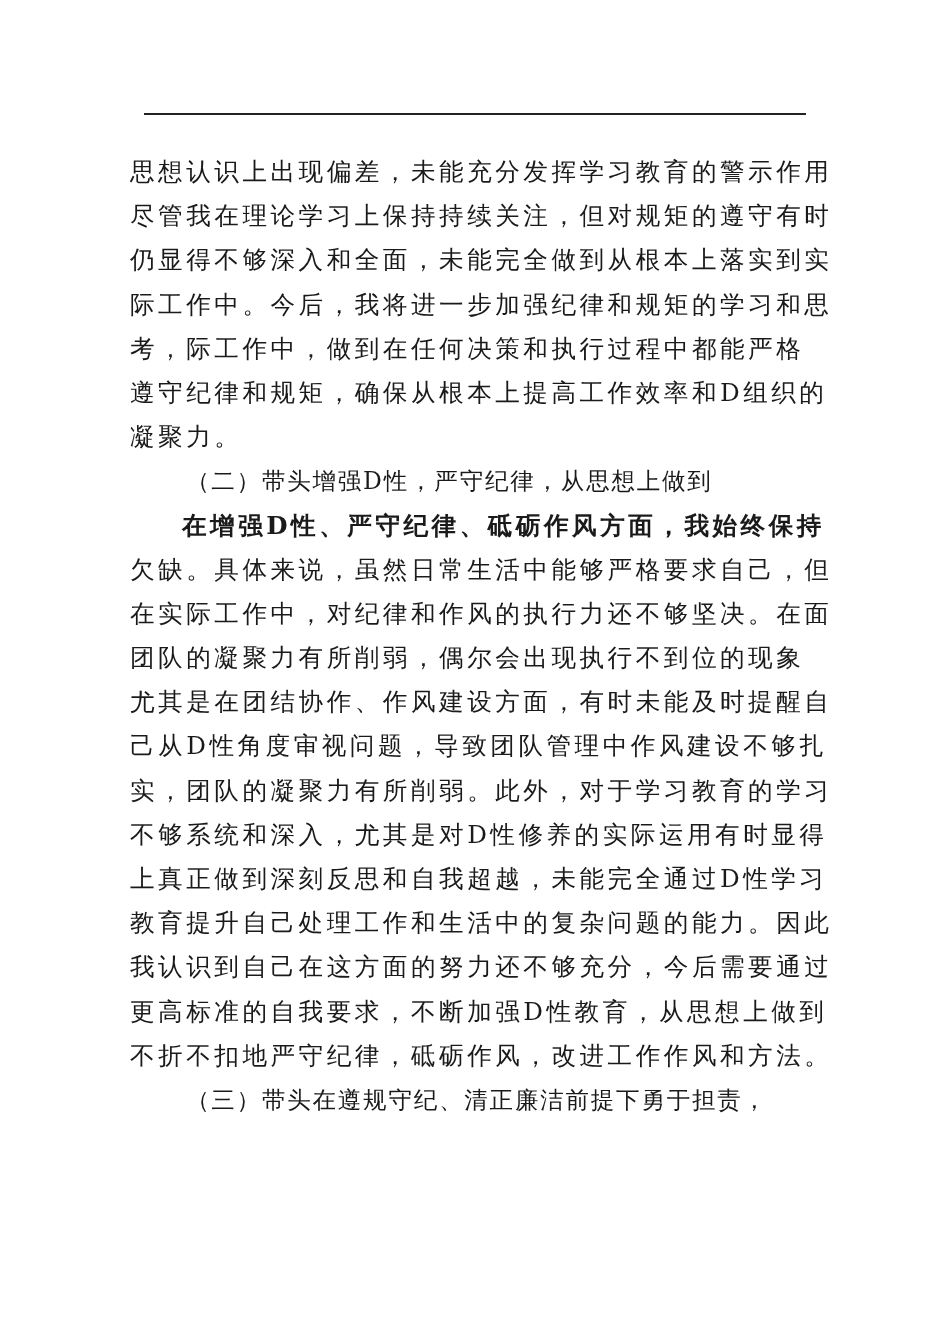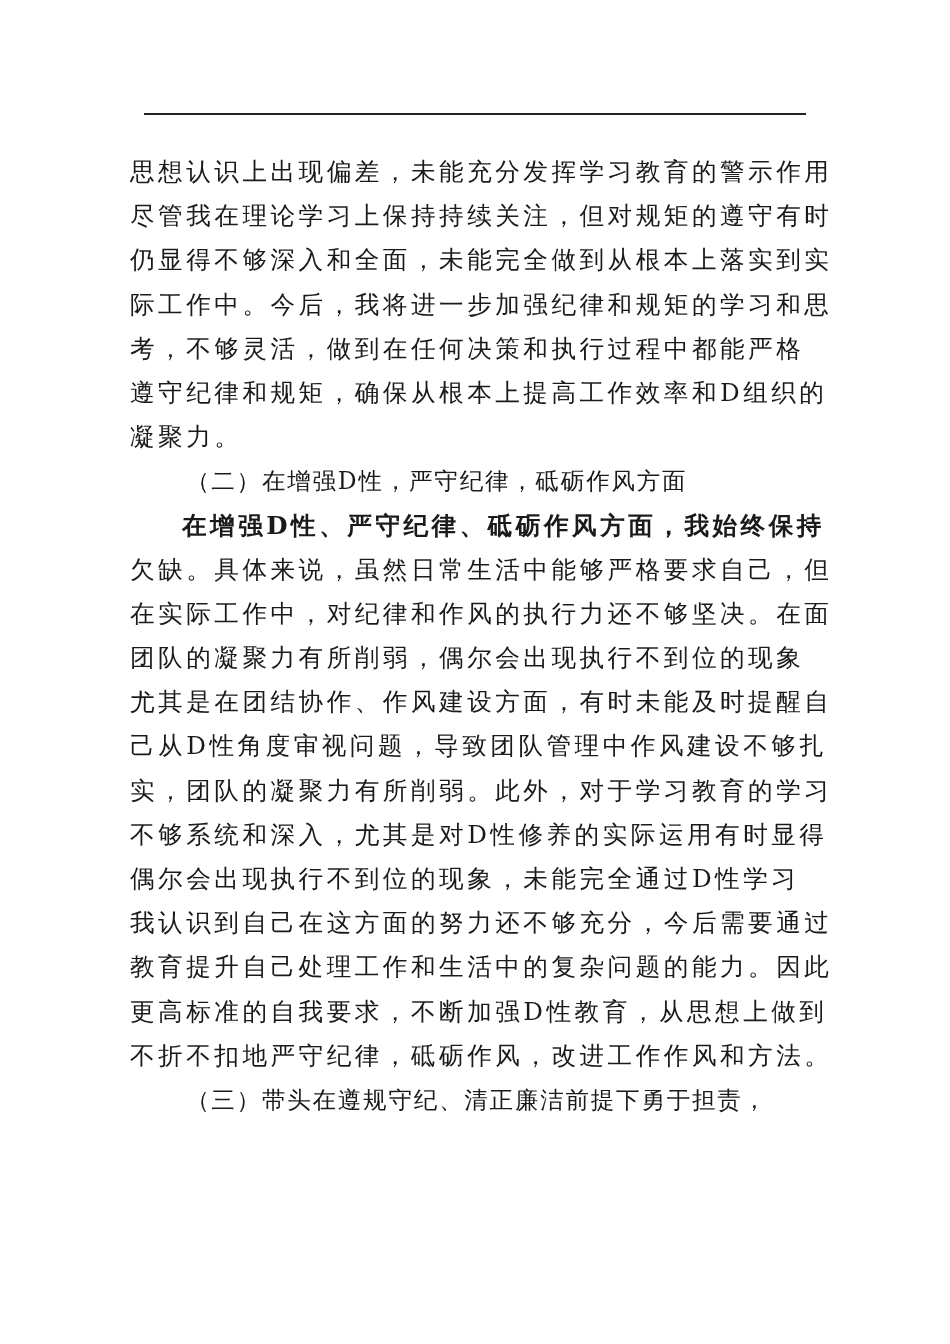--- a/index.html
+++ b/index.html
@@ -17,32 +17,32 @@
 </head>
 <body>
 
 <div class="page">
   <div class="header-rule"></div>
   <div class="body">
     <div class="line">思想认识上出现偏差，未能充分发挥学习教育的警示作用</div>
     <div class="line">尽管我在理论学习上保持持续关注，但对规矩的遵守有时</div>
     <div class="line">仍显得不够深入和全面，未能完全做到从根本上落实到实</div>
     <div class="line">际工作中。今后，我将进一步加强纪律和规矩的学习和思</div>
-    <div class="line">考，不够灵活，做到在任何决策和执行过程中都能严格</div>
+    <div class="line">考，际工作中，做到在任何决策和执行过程中都能严格</div>
     <div class="line">遵守纪律和规矩，确保从根本上提高工作效率和D组织的</div>
     <div class="line">凝聚力。</div>
-    <div class="line heading">（二）在增强D性，严守纪律，砥砺作风方面</div>
+    <div class="line heading">（二）带头增强D性，严守纪律，从思想上做到</div>
     <div class="line indent">在增强D性、严守纪律、砥砺作风方面，我始终保持</div>
     <div class="line">欠缺。具体来说，虽然日常生活中能够严格要求自己，但</div>
     <div class="line">在实际工作中，对纪律和作风的执行力还不够坚决。在面</div>
     <div class="line">团队的凝聚力有所削弱，偶尔会出现执行不到位的现象</div>
     <div class="line">尤其是在团结协作、作风建设方面，有时未能及时提醒自</div>
     <div class="line">己从D性角度审视问题，导致团队管理中作风建设不够扎</div>
     <div class="line">实，团队的凝聚力有所削弱。此外，对于学习教育的学习</div>
     <div class="line">不够系统和深入，尤其是对D性修养的实际运用有时显得</div>
-    <div class="line">偶尔会出现执行不到位的现象，未能完全通过D性学习</div>
+    <div class="line">上真正做到深刻反思和自我超越，未能完全通过D性学习</div>
+    <div class="line">教育提升自己处理工作和生活中的复杂问题的能力。因此</div>
     <div class="line">我认识到自己在这方面的努力还不够充分，今后需要通过</div>
-    <div class="line">教育提升自己处理工作和生活中的复杂问题的能力。因此</div>
     <div class="line">更高标准的自我要求，不断加强D性教育，从思想上做到</div>
     <div class="line">不折不扣地严守纪律，砥砺作风，改进工作作风和方法。</div>
     <div class="line heading">（三）带头在遵规守纪、清正廉洁前提下勇于担责，</div>
   </div>
 </div>
 
 </body></html>

